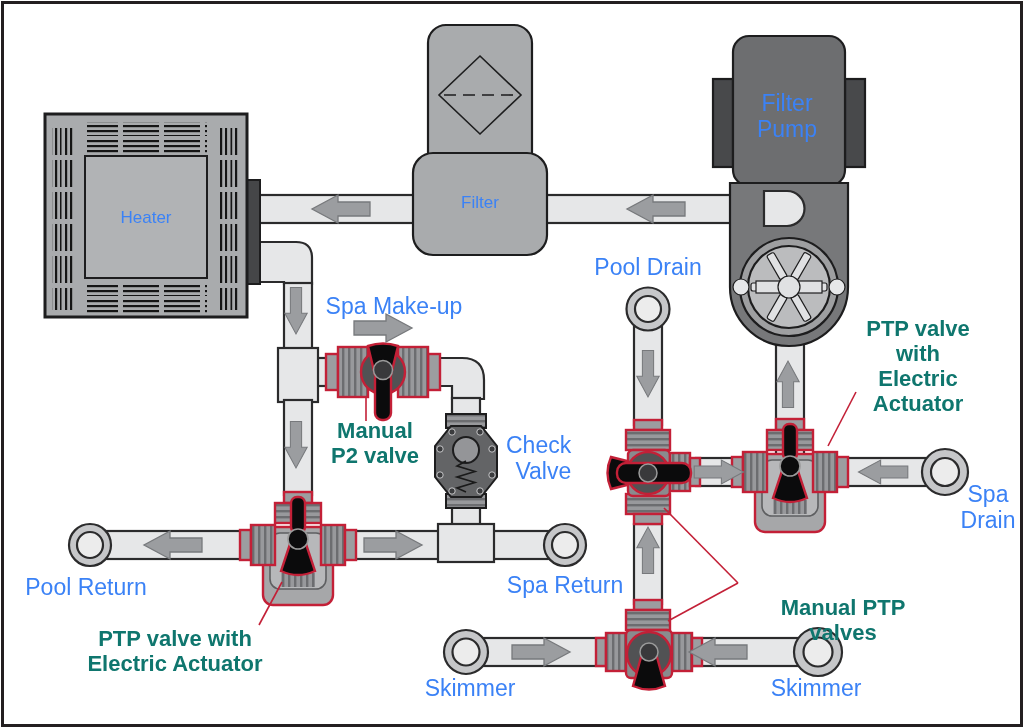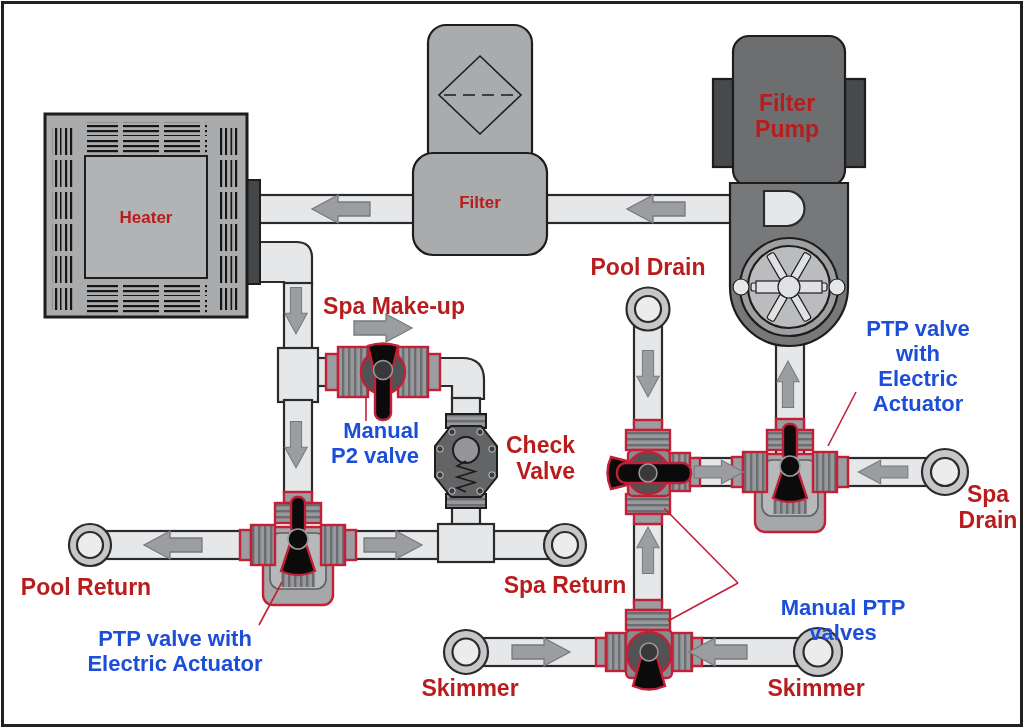--- a/index.html
+++ b/index.html
@@ -3,25 +3,25 @@
 <meta charset="utf-8">
 <style>
   html,body{margin:0;padding:0;background:#ffffff;}
   #stage{
     position:relative;width:1024px;height:728px;background:#ffffff;
     font-family:"Liberation Sans",sans-serif;overflow:hidden;
   }
   #diagram-svg{position:absolute;left:0;top:0;}
   .lbl{
     position:absolute;transform:translate(-50%,-50%);
-    color:#b91c1c;font-size:23px;font-weight:700;line-height:1.13;
+    color:#3b82f6;font-size:23px;font-weight:400;line-height:1.13;
     text-align:center;white-space:pre-line;pointer-events:none;
   }
   .lbl.lg{font-size:17px;}
-  .lbl.red{color:#1d4ed8;font-weight:600;font-size:22px;}
+  .lbl.red{color:#0f766e;font-weight:600;font-size:22px;}
   .lbl.left-align{transform:translate(0,-50%);text-align:right;}
 </style>
 </head>
 <body>
 
 <div id="stage">
 
 <svg id="diagram-svg" width="1024" height="728" viewBox="0 0 1024 728">
   <defs>
     <pattern id="ridgeV" patternUnits="userSpaceOnUse" width="6" height="6">
@@ -274,21 +274,21 @@
 </svg>
 
 <div class="lbl lg" style="left:146px;top:218px;">Heater</div>
 <div class="lbl lg" style="left:480px;top:203px;">Filter</div>
 <div class="lbl" style="left:787px;top:116px;">Filter
 Pump</div>
 <div class="lbl" style="left:394px;top:306px;">Spa Make-up</div>
 <div class="lbl" style="left:648px;top:267px;">Pool Drain</div>
 <div class="lbl left-align" style="left:506px;top:458px;">Check
 Valve</div>
-<div class="lbl red" style="left:375px;top:444px;text-align:right;">Manual
+<div class="lbl red" style="left:375px;top:444px;">Manual
 P2 valve</div>
 <div class="lbl" style="left:86px;top:587px;">Pool Return</div>
 <div class="lbl" style="left:565px;top:585px;">Spa Return</div>
 <div class="lbl" style="left:988px;top:507px;">Spa Drain</div>
 <div class="lbl" style="left:470px;top:688px;">Skimmer</div>
 <div class="lbl" style="left:816px;top:688px;">Skimmer</div>
 <div class="lbl red" style="left:175px;top:652px;">PTP valve with
 Electric Actuator</div>
 <div class="lbl red" style="left:918px;top:367px;">PTP valve with
 Electric Actuator</div>

